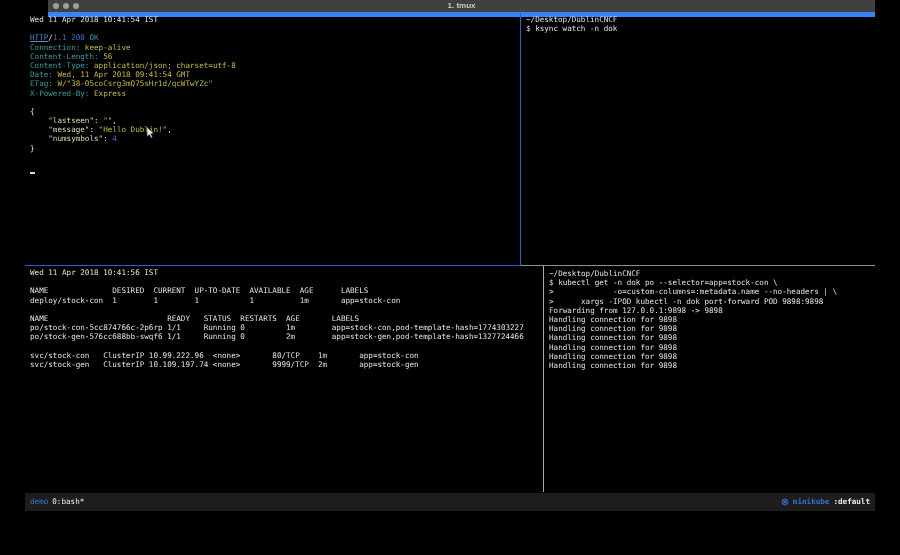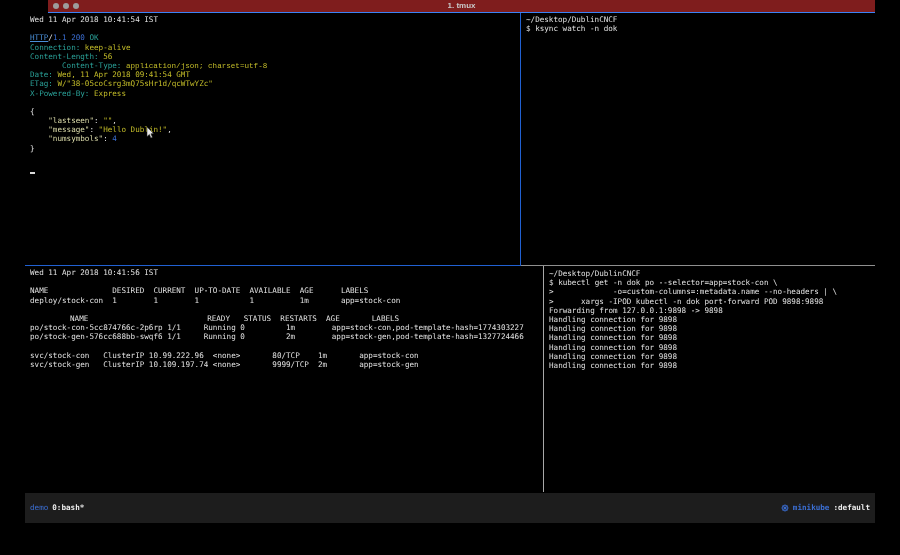--- a/index.html
+++ b/index.html
@@ -2,45 +2,45 @@
 <html><head>
 <meta charset="utf-8">
 <style>
   html,body{margin:0;padding:0;}
   body{
     width:900px;height:555px;overflow:hidden;position:relative;
     background:#000;
     font-family:"DejaVu Sans Mono",monospace;
   }
   .window{position:absolute;left:25px;top:0;width:850px;height:507px;background:#000;}
-  .titlebar{position:relative;height:12px;background:#7f1d1d;border-bottom:1px solid #3b82f6;margin-left:23px;}
+  .titlebar{position:relative;height:12px;background:#404040;border-bottom:5px solid #3b82f6;margin-left:23px;}
   .lights{position:absolute;left:5px;top:3px;display:flex;gap:4px;}
   .light{width:6px;height:6px;border-radius:50%;background:#9d9d9d;border:none;padding:0;cursor:default;}
   .wtitle{position:absolute;left:0;right:0;top:1px;text-align:center;
     font:600 8px "Liberation Sans",sans-serif;color:#c9c9c9;}
   .terminal{position:absolute;left:0;top:13px;width:850px;height:342px;font-size:7.6px;color:#e2e2e2;}
   .pane{position:absolute;overflow:hidden;box-sizing:border-box;padding:2px 0 0 5px;}
   #pane-tl{left:0;top:0;width:495px;height:252px;}
   #pane-tr{left:496px;top:0;width:354px;height:252px;}
   #pane-bl{left:0;top:252px;width:518px;height:226px;padding-top:3px;}
   #pane-br{left:519px;top:253px;width:331px;height:226px;padding-top:3px;}
   .vdiv,.hdiv{position:absolute;}
   #vdiv-top{left:495px;top:0;width:1px;height:253px;background:#2161d2;}
   #hdiv-left{left:0;top:252px;width:496px;height:1px;background:#2161d2;}
   #hdiv-right{left:496px;top:252px;width:354px;height:1px;background:#8f8f8f;}
   #vdiv-bottom{left:518px;top:253px;width:1px;height:226px;background:#a8a8a8;}
   .tline{white-space:pre;height:9.2px;line-height:9.2px;}
   .term-cursor{position:absolute;left:5px;top:159px;width:5px;height:2px;background:#d8d8d8;}
   .mouse-cursor{position:absolute;left:121px;top:114px;width:9px;height:12px;}
-  .statusbar{position:absolute;left:0;top:493px;width:850px;height:30px;background:#1d1d1d;
+  .statusbar{position:absolute;left:0;top:493px;width:850px;height:18px;background:#1d1d1d;
     display:flex;justify-content:space-between;align-items:center;
     padding:0 5px;box-sizing:border-box;font-size:7.6px;line-height:14px;}
   .sb-left,.sb-right{display:flex;align-items:center;gap:4px;white-space:pre;}
   .sb-session{color:#3b6fd4;}
-  .sb-window{color:#ededed;font-weight:bold;}
+  .sb-window{color:#ededed;font-weight:normal;}
   .sb-ctx{color:#3b6fd4;font-weight:bold;}
   .sb-ns{color:#ededed;font-weight:bold;}
   .k8s-icon{display:inline-block;vertical-align:middle;}
 </style>
 </head>
 <body>
 
 <div class="window">
 
   <div class="titlebar">
@@ -53,21 +53,21 @@
   </div>
 
   <div class="terminal">
 
     <div class="pane" id="pane-tl" style="position:absolute;">
     <div class="tline"><span style="color: rgb(226, 226, 226);">Wed 11 Apr 2018 10:41:54 IST</span></div>
         <div class="tline">&nbsp;</div>
         <div class="tline"><span style="color: rgb(74, 143, 216); text-decoration: underline;">HTTP</span><span style="color: rgb(226, 226, 226);">/</span><span style="color: rgb(59, 111, 212);">1.1 200 </span><span style="color: rgb(42, 161, 152);">OK</span></div>
         <div class="tline"><span style="color: rgb(42, 161, 152);">Connection:</span><span style="color: rgb(196, 189, 41);"> keep-alive</span></div>
         <div class="tline"><span style="color: rgb(42, 161, 152);">Content-Length:</span><span style="color: rgb(196, 189, 41);"> 56</span></div>
-        <div class="tline"><span style="color: rgb(42, 161, 152); margin-left: 32px;">Content-Type:</span><span style="color: rgb(196, 189, 41); font-family: Liberation Mono, monospace;"> application/json; charset=utf-8</span></div>
+        <div class="tline"><span style="color: rgb(42, 161, 152);">Content-Type:</span><span style="color: rgb(196, 189, 41);"> application/json; charset=utf-8</span></div>
         <div class="tline"><span style="color: rgb(42, 161, 152);">Date:</span><span style="color: rgb(196, 189, 41);"> Wed, 11 Apr 2018 09:41:54 GMT</span></div>
         <div class="tline"><span style="color: rgb(42, 161, 152);">ETag:</span><span style="color: rgb(196, 189, 41);"> W/"38-05coCsrg3mQ75sHr1d/qcWTwYZc"</span></div>
         <div class="tline"><span style="color: rgb(42, 161, 152);">X-Powered-By:</span><span style="color: rgb(196, 189, 41);"> Express</span></div>
         <div class="tline">&nbsp;</div>
         <div class="tline"><span style="color: rgb(226, 226, 226);">{</span></div>
         <div class="tline"><span style="color: rgb(220, 220, 170);">    "lastseen"</span><span style="color: rgb(226, 226, 226);">: </span><span style="color: rgb(196, 189, 41);">""</span><span style="color: rgb(226, 226, 226);">,</span></div>
         <div class="tline"><span style="color: rgb(220, 220, 170);">    "message"</span><span style="color: rgb(226, 226, 226);">: </span><span style="color: rgb(196, 189, 41);">"Hello Dublin!"</span><span style="color: rgb(226, 226, 226);">,</span></div>
         <div class="tline"><span style="color: rgb(220, 220, 170);">    "numsymbols"</span><span style="color: rgb(226, 226, 226);">: </span><span style="color: rgb(59, 111, 212);">4</span></div>
         <div class="tline"><span style="color: rgb(226, 226, 226);">}</span></div>
       </div>
@@ -85,21 +85,21 @@
 
     <div class="hdiv" id="hdiv-left"></div>
     <div class="hdiv" id="hdiv-right"></div>
 
     <div class="pane" id="pane-bl">
     <div class="tline"><span style="color: rgb(226, 226, 226);">Wed 11 Apr 2018 10:41:56 IST</span></div>
         <div class="tline">&nbsp;</div>
         <div class="tline"><span style="color: rgb(226, 226, 226);">NAME              DESIRED  CURRENT  UP-TO-DATE  AVAILABLE  AGE      LABELS</span></div>
         <div class="tline"><span style="color: rgb(226, 226, 226);">deploy/stock-con  1        1        1           1          1m       app=stock-con</span></div>
         <div class="tline">&nbsp;</div>
-        <div class="tline"><span style="color: rgb(226, 226, 226); margin-left: 40px;">NAME                          READY   STATUS  RESTARTS  AGE       LABELS</span></div>
+        <div class="tline"><span style="color: rgb(226, 226, 226);">NAME                          READY   STATUS  RESTARTS  AGE       LABELS</span></div>
         <div class="tline"><span style="color: rgb(226, 226, 226);">po/stock-con-5cc874766c-2p6rp 1/1     Running 0         1m        app=stock-con,pod-template-hash=1774303227</span></div>
         <div class="tline"><span style="color: rgb(226, 226, 226);">po/stock-gen-576cc688bb-swqf6 1/1     Running 0         2m        app=stock-gen,pod-template-hash=1327724466</span></div>
         <div class="tline">&nbsp;</div>
         <div class="tline"><span style="color: rgb(226, 226, 226);">svc/stock-con   ClusterIP 10.99.222.96  &lt;none&gt;       80/TCP    1m       app=stock-con</span></div>
         <div class="tline"><span style="color: rgb(226, 226, 226);">svc/stock-gen   ClusterIP 10.109.197.74 &lt;none&gt;       9999/TCP  2m       app=stock-gen</span></div>
       </div>
 
     <div class="vdiv" id="vdiv-bottom"></div>
 
     <div class="pane" id="pane-br">

